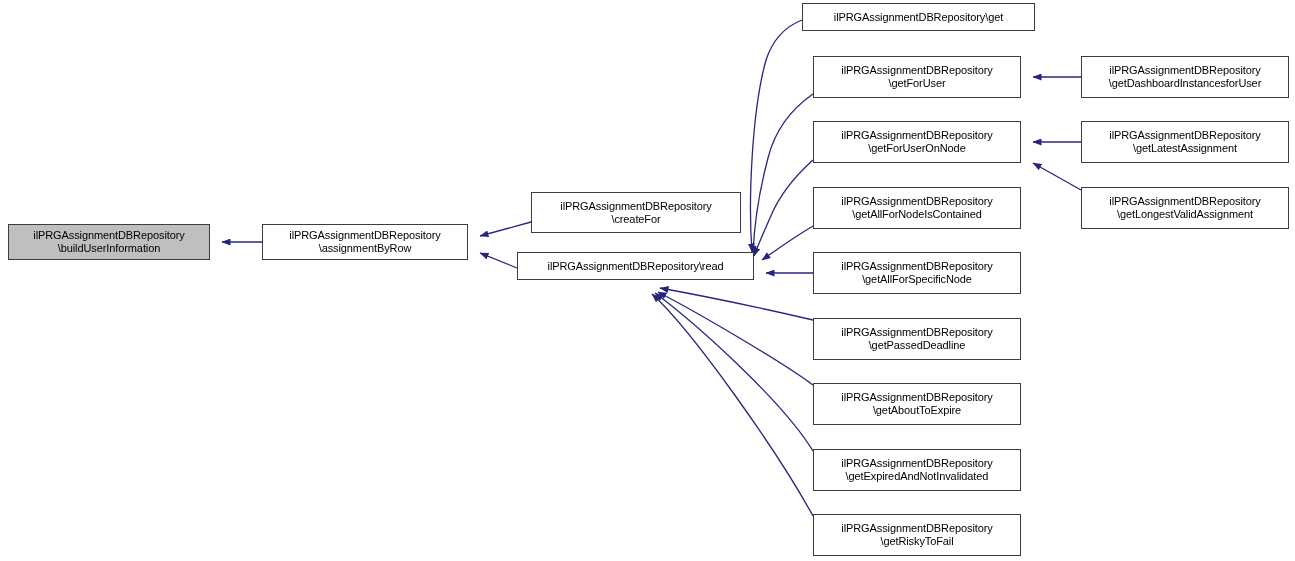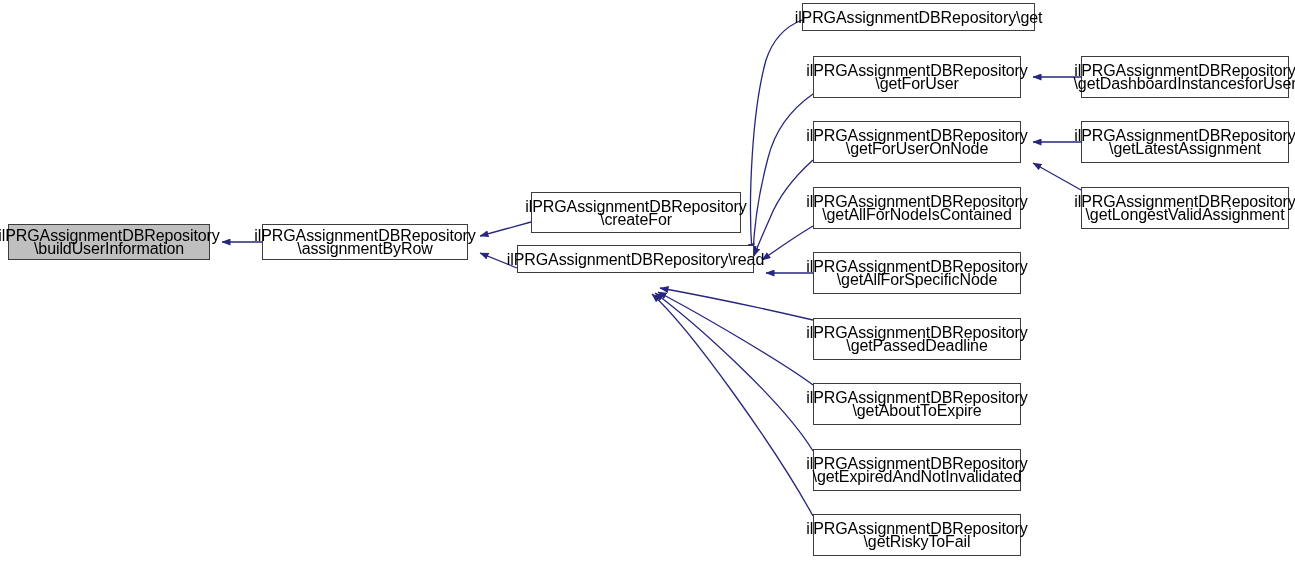--- a/index.html
+++ b/index.html
@@ -22,21 +22,21 @@
     width: 1295px;
     height: 561px;
     pointer-events: none;
   }
   .node {
     position: absolute;
     box-sizing: border-box;
     border: 1px solid #3d3d3d;
     background: #ffffff;
     color: #000000;
-    font-size: 16px;
+    font-size: 11px;
     line-height: 13px;
     text-align: center;
     display: flex;
     align-items: center;
     justify-content: center;
     white-space: pre-line;
     letter-spacing: -0.1px;
     z-index: 2;
   }
   .node.highlight {
@@ -73,21 +73,21 @@
       </g>
   </svg>
 
   <div id="nodes">
       <div class="node highlight" style="left: 8px; top: 224px; width: 202px; height: 36px;">ilPRGAssignmentDBRepository
 \buildUserInformation</div>
       <div class="node" style="left: 262px; top: 224px; width: 206px; height: 36px;">ilPRGAssignmentDBRepository
 \assignmentByRow</div>
       <div class="node" style="left: 531px; top: 192px; width: 210px; height: 41px;">ilPRGAssignmentDBRepository
 \createFor</div>
-      <div class="node" style="left: 517px; top: 245px; width: 237px; height: 28px;">ilPRGAssignmentDBRepository\read</div>
+      <div class="node" style="left: 517px; top: 252px; width: 237px; height: 28px;">ilPRGAssignmentDBRepository\read</div>
       <div class="node" style="left: 802px; top: 3px; width: 233px; height: 28px;">ilPRGAssignmentDBRepository\get</div>
       <div class="node" style="left: 813px; top: 56px; width: 208px; height: 42px;">ilPRGAssignmentDBRepository
 \getForUser</div>
       <div class="node" style="left: 813px; top: 121px; width: 208px; height: 42px;">ilPRGAssignmentDBRepository
 \getForUserOnNode</div>
       <div class="node" style="left: 813px; top: 187px; width: 208px; height: 42px;">ilPRGAssignmentDBRepository
 \getAllForNodeIsContained</div>
       <div class="node" style="left: 813px; top: 252px; width: 208px; height: 42px;">ilPRGAssignmentDBRepository
 \getAllForSpecificNode</div>
       <div class="node" style="left: 813px; top: 318px; width: 208px; height: 42px;">ilPRGAssignmentDBRepository

